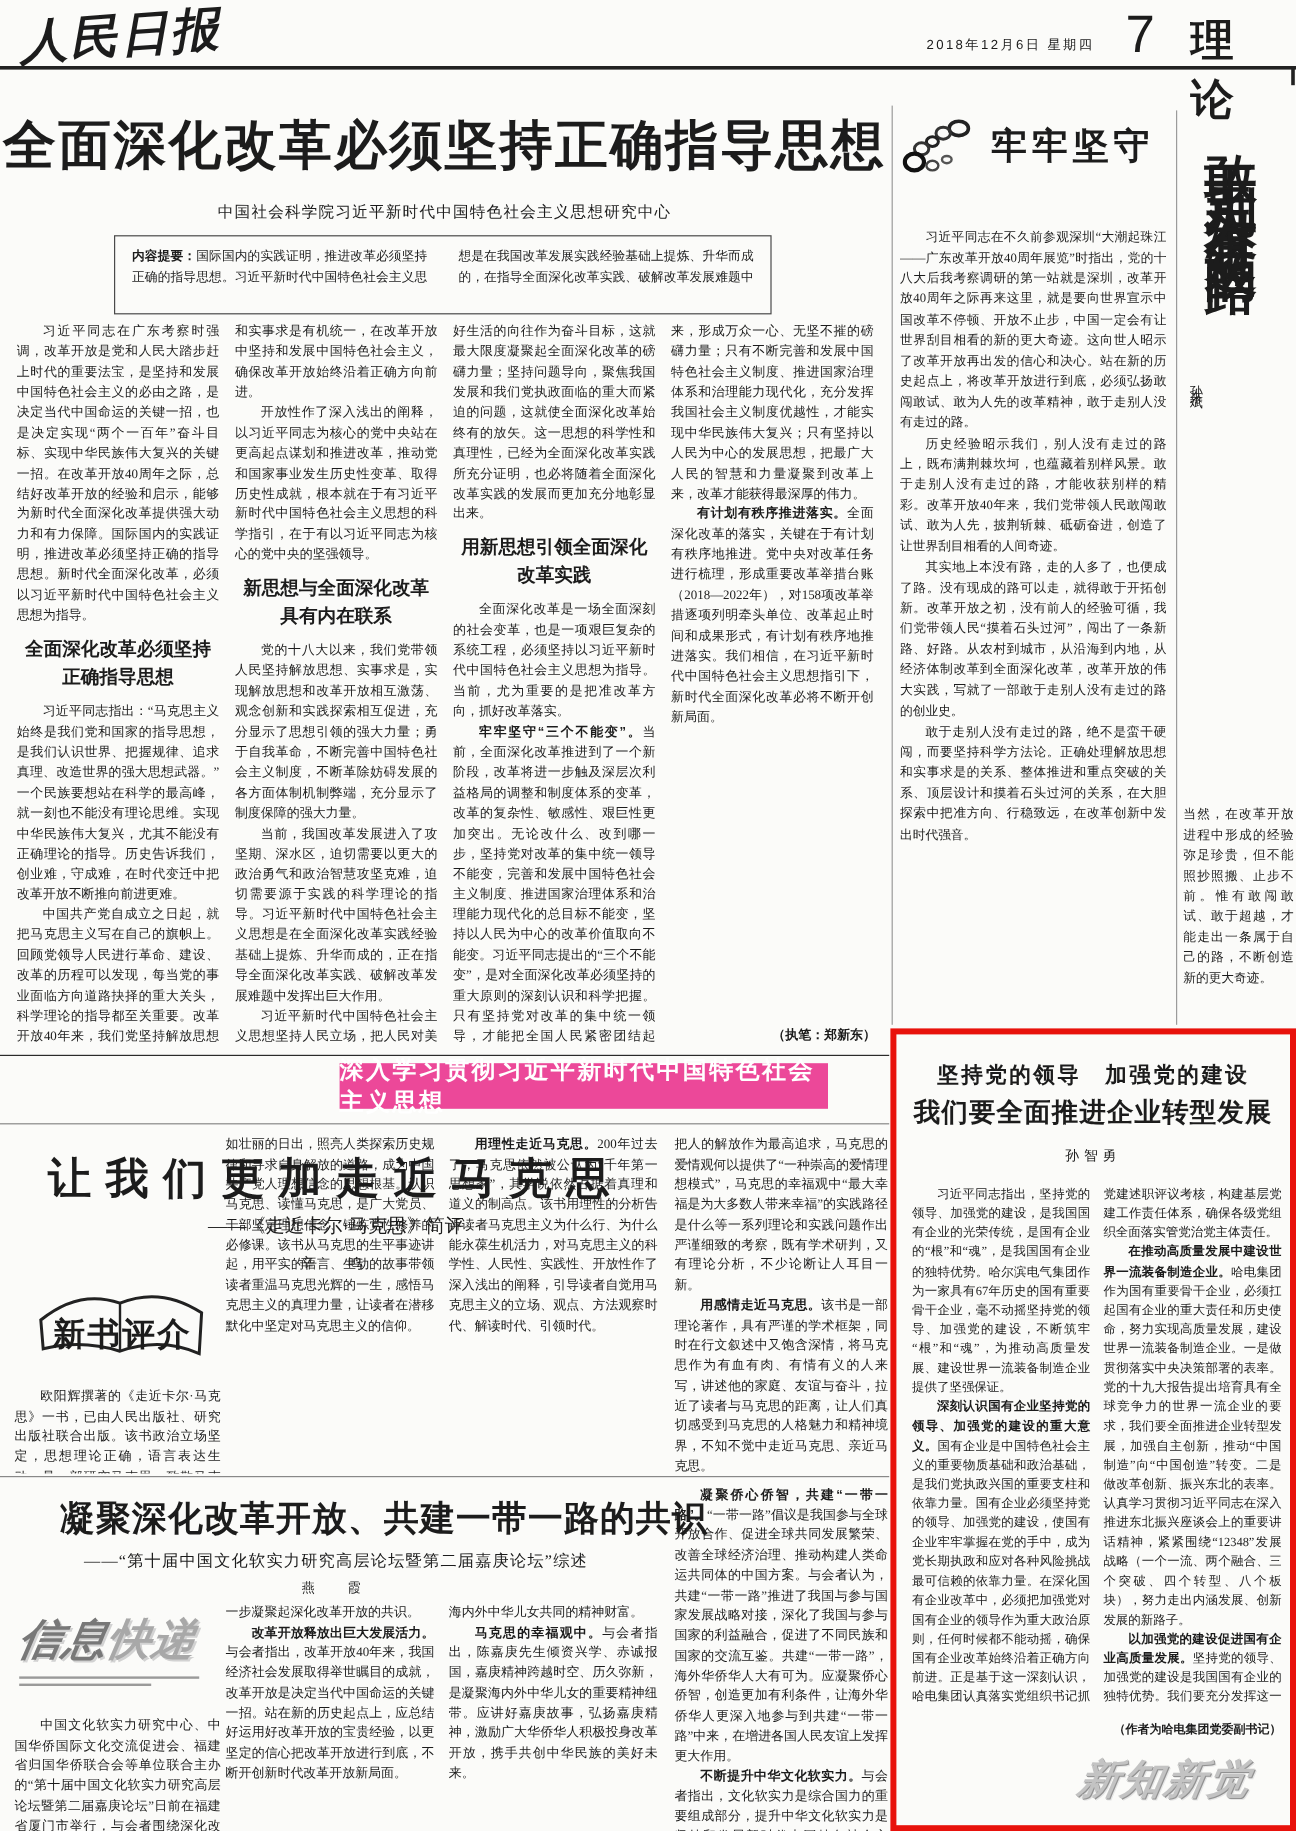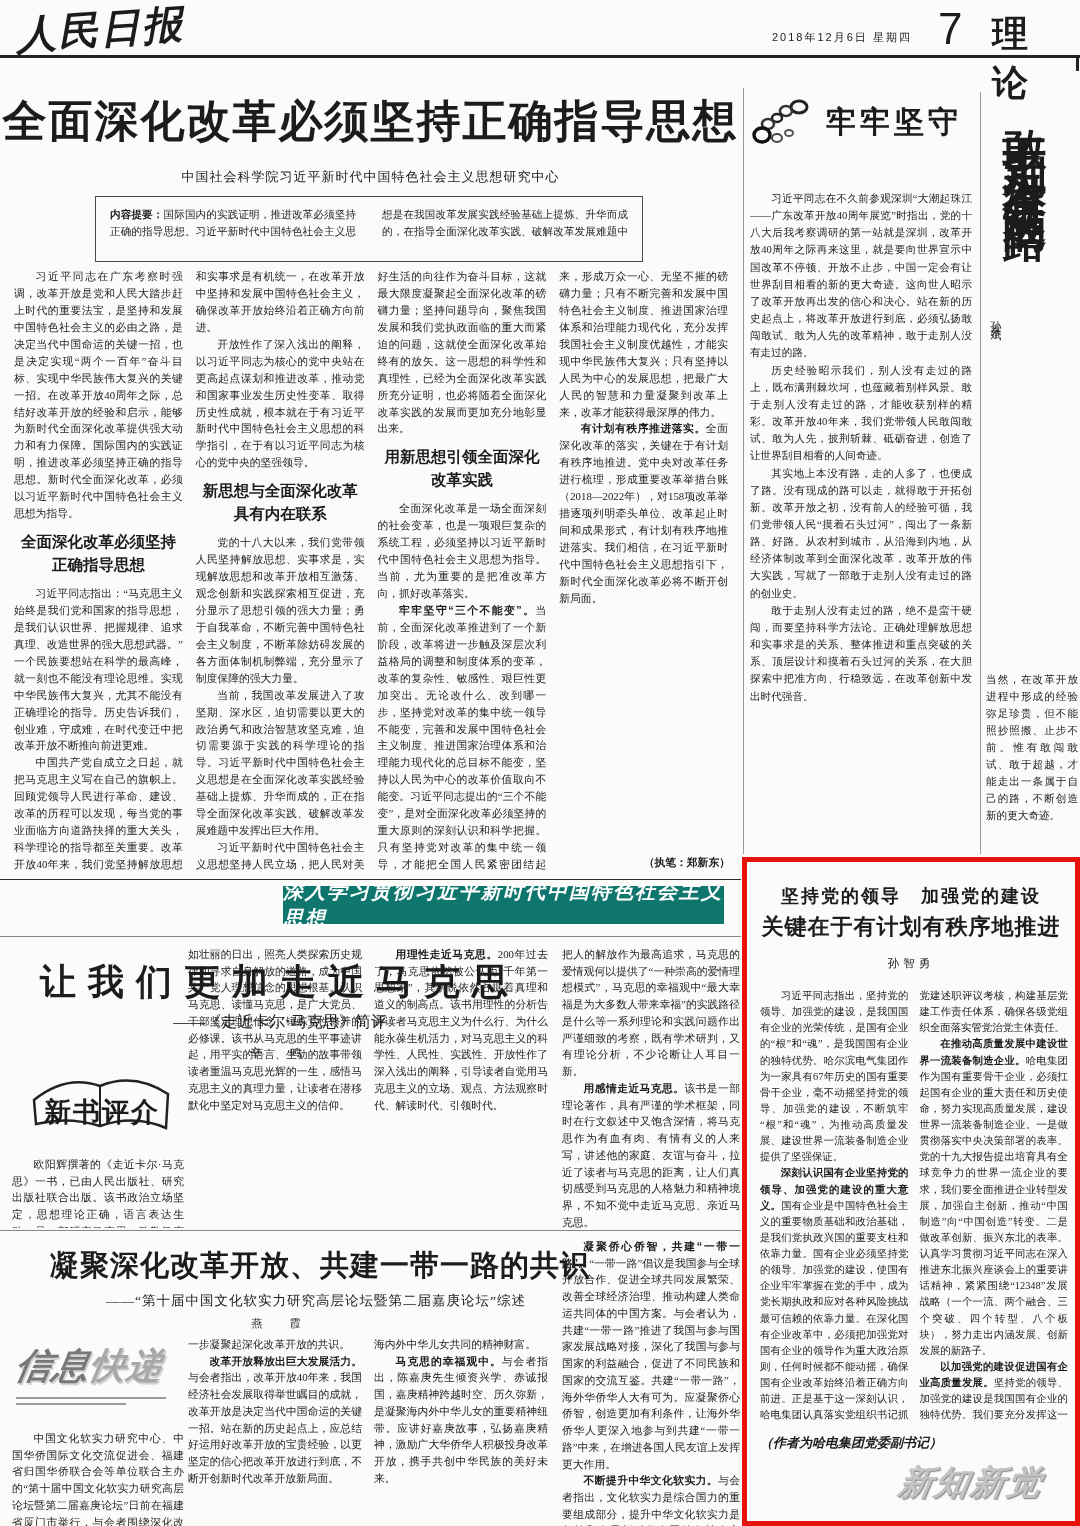--- a/index.html
+++ b/index.html
@@ -38,31 +38,31 @@
   .vert-author{writing-mode:vertical-rl;text-orientation:upright;font-size:11px;letter-spacing:4px;}
   
   .banner{color:#fff;font-weight:bold;font-size:20px;letter-spacing:2px;display:flex;align-items:center;justify-content:center;}
   
   .marx-title{font-size:36px;font-weight:bold;letter-spacing:12px;}
   .marx-sub{font-size:16px;}
   .small-author{font-size:12px;letter-spacing:8px;}
   .ncol{font-size:10.8px;line-height:1.55;}
   .badge-text{font-size:27px;font-weight:900;letter-spacing:2px;}
   .forum-title{font-size:29px;font-weight:bold;letter-spacing:1px;}
-  .forum-sub{font-size:13.5px;letter-spacing:1px;padding-left:36px;}
+  .forum-sub{font-size:13.5px;letter-spacing:1px;}
   .express-logo{font-style:italic;font-weight:900;font-size:36px;letter-spacing:1px;transform:skewX(-10deg);
                 color:#787878;text-shadow:2px 2px 0 #d2d2d2;}
   .express-lines{height:2px;background:#9a9a9a;}
   
   .soe-box{border:5px solid #e8120c;box-sizing:border-box;background:#fbfbf9;}
   .soe-kicker{font-size:18px;font-weight:bold;letter-spacing:2px;}
   .soe-title{font-size:22px;font-weight:900;letter-spacing:1px;}
   .soe-author{font-size:11.5px;letter-spacing:4px;}
   .soe-body{column-count:2;column-gap:11px;column-fill:auto;font-size:10.4px;line-height:1.55;}
-  .soe-sig{font-size:13px;font-weight:bold;font-style:italic;}
+  .soe-sig{font-size:10px;font-weight:bold;text-align:right;}
   .xzxj-logo{font-style:italic;font-weight:900;font-size:34px;letter-spacing:2px;color:#c3c3c3;
              text-shadow:1px 1px 0 #929292,2px 2px 0 #e6e6e6;transform:skewX(-10deg);}
 </style>
 </head>
 <body>
 
 <div class="page">
 
   <div class="abs paper-logo" style="left:18px;top:8px;">人民日报</div>
   <div class="abs mast-date sans" style="left:772px;top:30px;">2018年12月6日 星期四</div>
@@ -114,21 +114,21 @@
   <div class="abs thought-body flow" style="left:750px;top:190px;width:222px;height:662px;">
       <p class="para">习近平同志在不久前参观深圳“大潮起珠江——广东改革开放40周年展览”时指出，党的十八大后我考察调研的第一站就是深圳，改革开放40周年之际再来这里，就是要向世界宣示中国改革不停顿、开放不止步，中国一定会有让世界刮目相看的新的更大奇迹。这向世人昭示了改革开放再出发的信心和决心。站在新的历史起点上，将改革开放进行到底，必须弘扬敢闯敢试、敢为人先的改革精神，敢于走别人没有走过的路。</p>
       <p class="para">历史经验昭示我们，别人没有走过的路上，既布满荆棘坎坷，也蕴藏着别样风景。敢于走别人没有走过的路，才能收获别样的精彩。改革开放40年来，我们党带领人民敢闯敢试、敢为人先，披荆斩棘、砥砺奋进，创造了让世界刮目相看的人间奇迹。</p>
       <p class="para">其实地上本没有路，走的人多了，也便成了路。没有现成的路可以走，就得敢于开拓创新。改革开放之初，没有前人的经验可循，我们党带领人民“摸着石头过河”，闯出了一条新路、好路。从农村到城市，从沿海到内地，从经济体制改革到全面深化改革，改革开放的伟大实践，写就了一部敢于走别人没有走过的路的创业史。</p>
       <p class="para">敢于走别人没有走过的路，绝不是蛮干硬闯，而要坚持科学方法论。正确处理解放思想和实事求是的关系、整体推进和重点突破的关系、顶层设计和摸着石头过河的关系，在大胆探索中把准方向、行稳致远，在改革创新中发出时代强音。</p>
     </div>
   <div class="abs vert-title" style="left:996px;top:94px;height:570px;">敢于走别人没有走过的路</div>
   <div class="abs vert-author" style="left:988px;top:312px;height:120px;">孙来斌</div>
   <div class="abs tail-col flow" style="left:986px;top:672px;width:92px;height:182px;text-align:justify;">当然，在改革开放进程中形成的经验弥足珍贵，但不能照抄照搬、止步不前。惟有敢闯敢试、敢于超越，才能走出一条属于自己的路，不断创造新的更大奇迹。</div>
 
-  <div class="abs banner sans" style="left: 283px; top: 886px; width: 441px; height: 38px; background-color: #0f766e; font-style: italic;">深入学习贯彻习近平新时代中国特色社会主义思想</div>
+  <div class="abs banner sans" style="left: 283px; top: 886px; width: 407px; height: 38px; background-color: #ec4899;">深入学习贯彻习近平新时代中国特色社会主义思想</div>
 
   <div class="abs hline" style="left:0;top:936px;width:741px;background:#888;"></div>
   <div class="abs marx-title center" style="left:0;top:958px;width:560px;">让我们更加走近马克思</div>
   <div class="abs marx-sub center" style="left:0;top:1012px;width:560px;">——《走近卡尔·马克思》简评</div>
   <div class="abs small-author center" style="left:0;top:1045px;width:560px;">辛　鸣</div>
 
   <div class="abs" style="left:16px;top:1066px;width:168px;height:86px;">
     <svg class="abs" style="left:0;top:0;" width="168" height="86" viewBox="0 0 168 86">
       <path d="M18 34 Q50 8 84 20 Q118 6 152 28 L150 62 Q118 48 84 60 Q52 50 20 58 Z" fill="#fbfbf9" stroke="#222" stroke-width="2.5"></path>
       <path d="M84 20 L84 60" stroke="#222" stroke-width="2"></path>
@@ -170,21 +170,21 @@
       <p class="para cont">海内外中华儿女共同的精神财富。</p>
       <p class="para"><span class="lead">马克思的幸福观中。</span>与会者指出，陈嘉庚先生倾资兴学、赤诚报国，嘉庚精神跨越时空、历久弥新，是凝聚海内外中华儿女的重要精神纽带。应讲好嘉庚故事，弘扬嘉庚精神，激励广大华侨华人积极投身改革开放，携手共创中华民族的美好未来。</p>
     </div>
   <div class="abs ncol flow" style="left:562px;top:1238px;width:178px;height:288px;">
       <p class="para"><span class="lead">凝聚侨心侨智，共建“一带一路”。</span>“一带一路”倡议是我国参与全球开放合作、促进全球共同发展繁荣、改善全球经济治理、推动构建人类命运共同体的中国方案。与会者认为，共建“一带一路”推进了我国与参与国家发展战略对接，深化了我国与参与国家的利益融合，促进了不同民族和国家的交流互鉴。共建“一带一路”，海外华侨华人大有可为。应凝聚侨心侨智，创造更加有利条件，让海外华侨华人更深入地参与到共建“一带一路”中来，在增进各国人民友谊上发挥更大作用。</p>
       <p class="para"><span class="lead">不断提升中华文化软实力。</span>与会者指出，文化软实力是综合国力的重要组成部分，提升中华文化软实力是坚持和发展新时代中国特色社会主义、实现中华民族伟大复兴的必然要求。应充分利用海外中华文化中心和华文媒体，广泛传播中华文化，增进国际理解与认同，从而不断提升中华文化软实力。</p>
     </div>
 
   <div class="abs soe-box" style="left: 742px; top: 857px; width: 338px; height: 669px; border-color: rgb(232, 18, 12);">
     <div class="abs soe-kicker center" style="left:5px;top:22px;width:318px;">坚持党的领导　加强党的建设</div>
-    <div class="abs soe-title sans center" style="left:5px;top:50px;width:318px;">关键在于有计划有秩序地推进</div>
+    <div class="abs soe-title sans center" style="left:5px;top:50px;width:318px;">我们要全面推进企业转型发展</div>
     <div class="abs soe-author center" style="left:5px;top:94px;width:318px;">孙智勇</div>
     <div class="abs soe-body flow" style="left:13px;top:126px;width:308px;height:442px;">
         <p class="para">习近平同志指出，坚持党的领导、加强党的建设，是我国国有企业的光荣传统，是国有企业的“根”和“魂”，是我国国有企业的独特优势。哈尔滨电气集团作为一家具有67年历史的国有重要骨干企业，毫不动摇坚持党的领导、加强党的建设，不断筑牢“根”和“魂”，为推动高质量发展、建设世界一流装备制造企业提供了坚强保证。</p>
         <p class="para"><span class="lead">深刻认识国有企业坚持党的领导、加强党的建设的重大意义。</span>国有企业是中国特色社会主义的重要物质基础和政治基础，是我们党执政兴国的重要支柱和依靠力量。国有企业必须坚持党的领导、加强党的建设，使国有企业牢牢掌握在党的手中，成为党长期执政和应对各种风险挑战最可信赖的依靠力量。在深化国有企业改革中，必须把加强党对国有企业的领导作为重大政治原则，任何时候都不能动摇，确保国有企业改革始终沿着正确方向前进。正是基于这一深刻认识，哈电集团认真落实党组织书记抓党建述职评议考核，构建基层党建工作责任体系，确保各级党组织全面落实管党治党主体责任。</p>
         <p class="para"><span class="lead">在推动高质量发展中建设世界一流装备制造企业。</span>哈电集团作为国有重要骨干企业，必须扛起国有企业的重大责任和历史使命，努力实现高质量发展，建设世界一流装备制造企业。一是做贯彻落实中央决策部署的表率。党的十九大报告提出培育具有全球竞争力的世界一流企业的要求，我们要全面推进企业转型发展，加强自主创新，推动“中国制造”向“中国创造”转变。二是做改革创新、振兴东北的表率。认真学习贯彻习近平同志在深入推进东北振兴座谈会上的重要讲话精神，紧紧围绕“12348”发展战略（一个一流、两个融合、三个突破、四个转型、八个板块），努力走出内涵发展、创新发展的新路子。</p>
         <p class="para"><span class="lead">以加强党的建设促进国有企业高质量发展。</span>坚持党的领导、加强党的建设是我国国有企业的独特优势。我们要充分发挥这一独特优势，以加强党的建设促进国有企业高质量发展。一是在提高政治站位上下功夫，提升党的政治建设质量。把党的政治建设摆在首位，深入学习贯彻习近平新时代中国特色社会主义思想，切实把企业建设成为贯彻落实新发展理念、全面深化改革的排头兵。二是在激励干部担当上下功夫，提升干部人才队伍建设质量。</p>
       </div>
     <div class="abs soe-sig" style="left:13px;top:572px;width:308px;">（作者为哈电集团党委副书记）</div>
     <div class="abs xzxj-logo sans" style="left:152px;top:598px;">新知新觉</div>
   </div>

